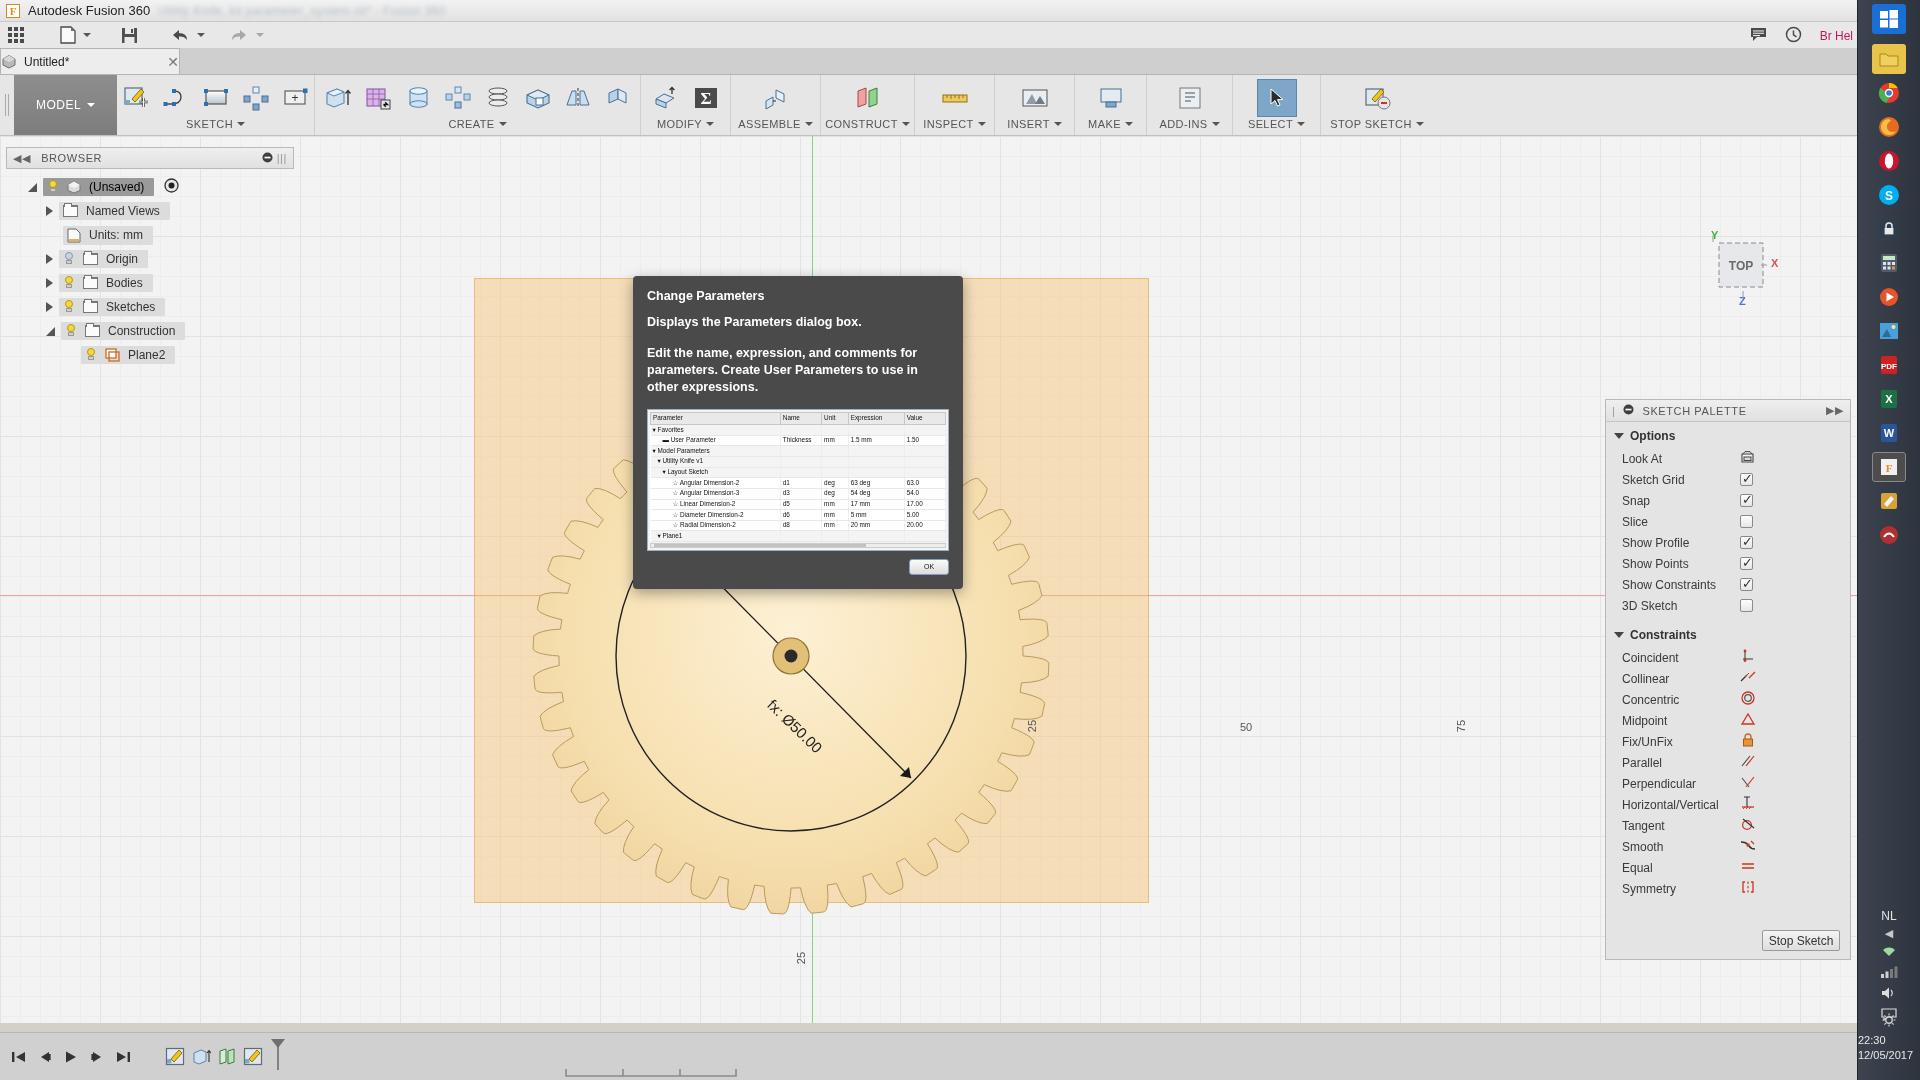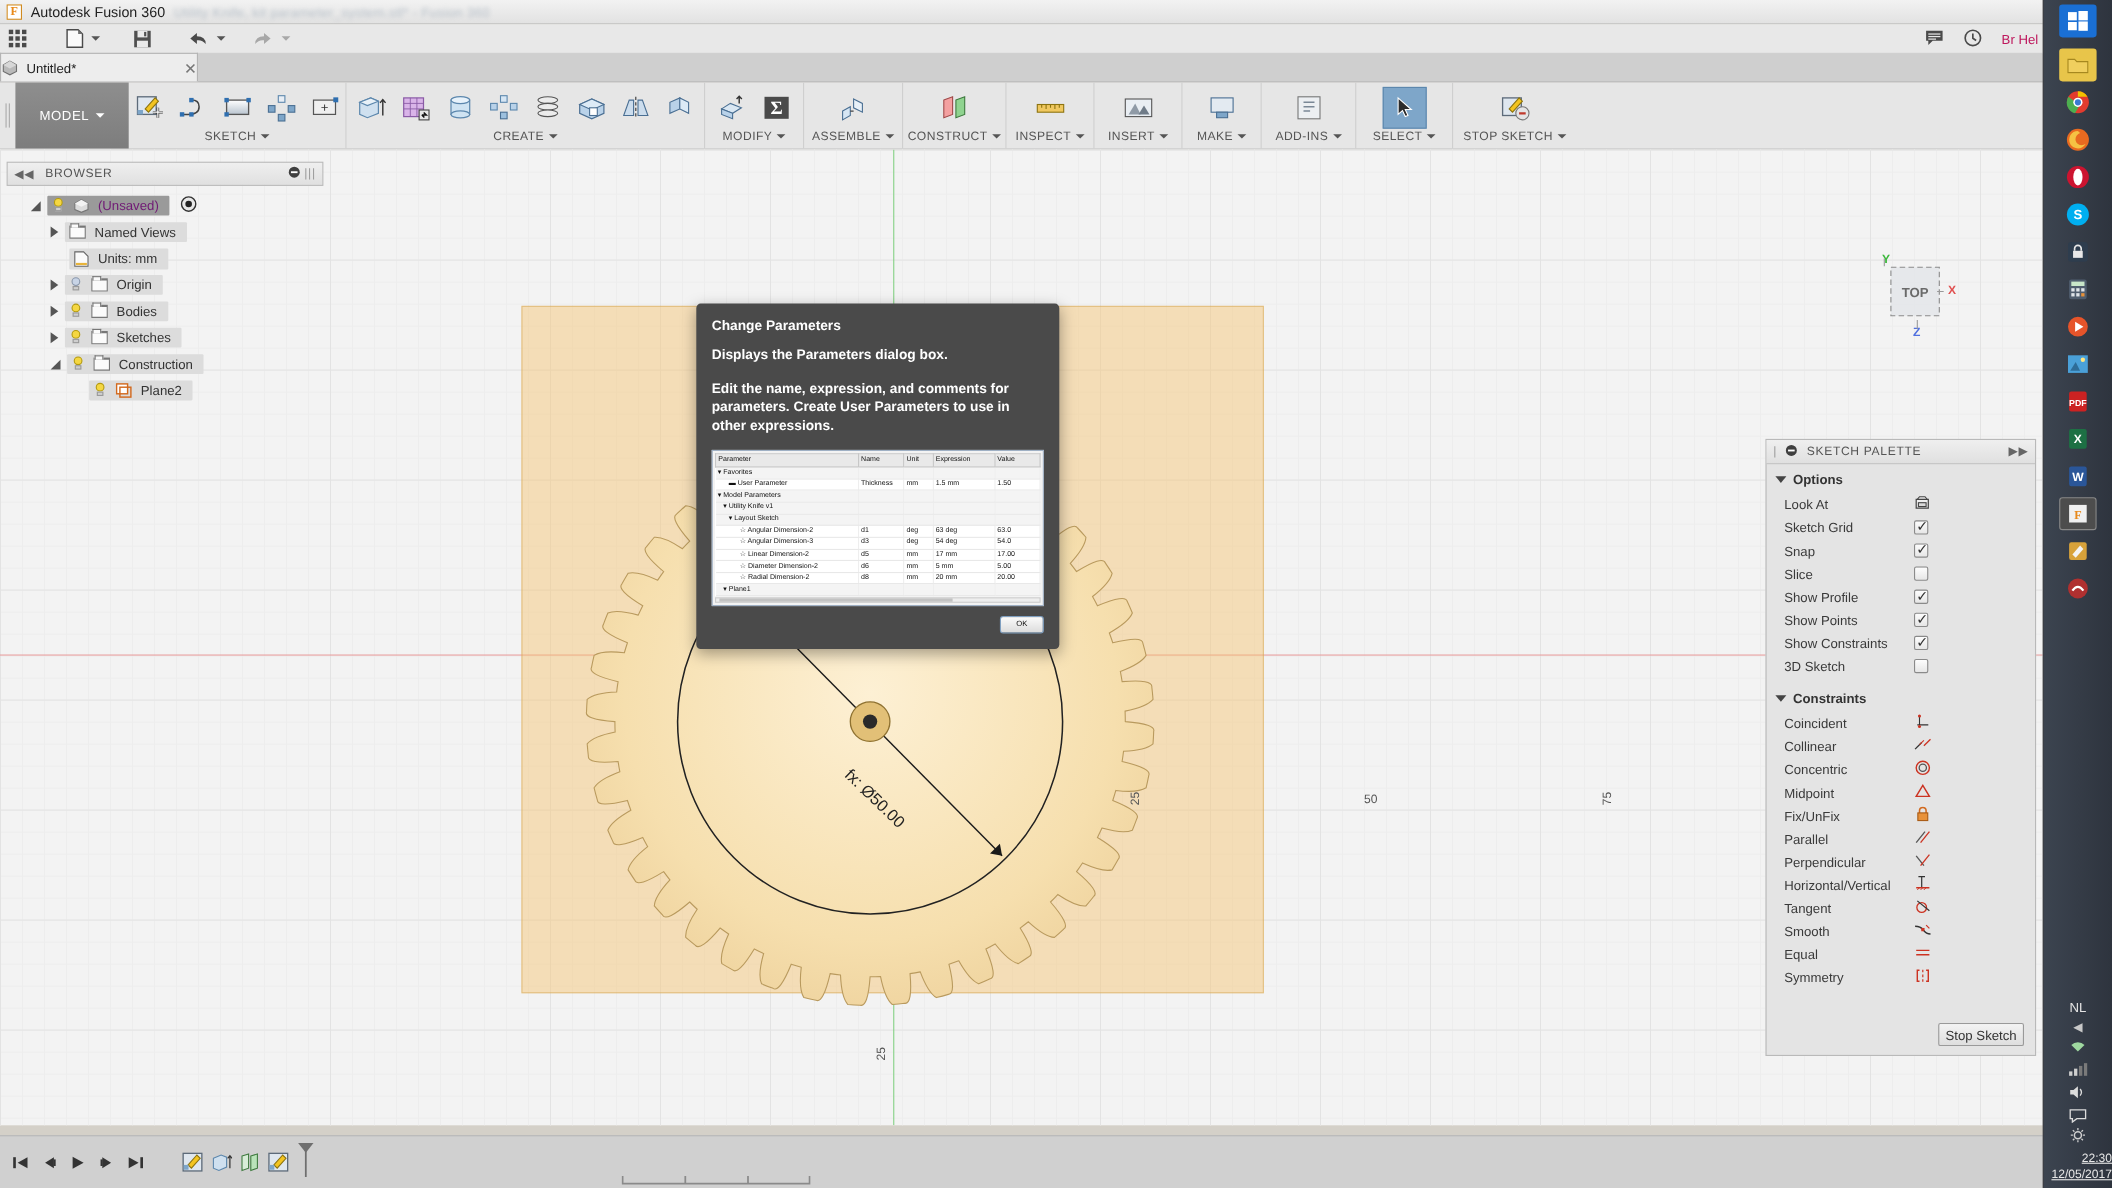--- a/index.html
+++ b/index.html
@@ -107,21 +107,21 @@
   
   .panel-head {
     height: 22px; background: linear-gradient(to bottom,#efefef,#e0e0e0);
     border:1px solid #b9b9b9; display:flex; align-items:center; gap:10px;
     padding: 0 6px; font-size: 11px; color:#555; letter-spacing:.6px;
   }
   .browser { position:absolute; left:6px; top:11px; width:288px; }
   .tree { margin-top: 6px; font-size: 12px; color:#333; }
   .trow { display:flex; align-items:center; height:24px; gap:6px; }
   .trow .lbl { background:#dcdcdc; padding:2px 10px 2px 4px; border-radius:1px; }
-  .trow.active .lbl { background:#9a9a9a; color:#701a75; }
+  .trow.active .lbl { background:#9a9a9a; color:#000000; }
   .arrow-r { width:0;height:0;border-top:5px solid transparent;border-bottom:5px solid transparent;border-left:7px solid #555; }
   .arrow-d { width:0;height:0;border-left:9px solid transparent;border-bottom:9px solid #555; }
   .bulb { width:12px;height:14px; position:relative; }
   .bulb b { position:absolute; left:2px; top:0; width:8px;height:8px;border-radius:50%; background:#f5d742; border:1px solid #b39a10; display:block; }
   .bulb i { position:absolute; left:3px; top:8px; width:6px;height:4px; background:#cfcfcf; border:1px solid #9a9a9a; display:block;}
   .bulb.off b { background:#c8d4e6; border-color:#8a97ab; }
   .folder { width:15px;height:12px; border:1px solid #777; border-top:2px solid #777; background:#fbfbfb; position:relative; }
   .folder:before{content:"";position:absolute;left:0;top:-4px;width:6px;height:3px;background:#fbfbfb;border:1px solid #777;border-bottom:none;}
 
   
@@ -166,21 +166,21 @@
   .tl-btn { width:22px; height:22px; display:flex; align-items:center; justify-content:center; }
 
   
   .taskbar {
     position:absolute; right:0; top:0; width:63px; height:1080px;
     background:linear-gradient(to right,#3c4450,#2e343e); border-left:1px solid #1f242c;
     display:flex; flex-direction:column; align-items:center; padding-top:4px; gap:4px;
   }
   .tb-icon { width:34px; height:30px; border-radius:3px; display:flex; align-items:center; justify-content:center;
              font-size:13px; font-weight:bold; color:#fff; }
-  .tb-clock { position:absolute; bottom:4px; width:100%; text-align:right; color:#e8e8e8; font-size:11px; line-height:15px;text-decoration:underline; }
+  .tb-clock { position:absolute; bottom:17px; width:100%; text-align:left; color:#e8e8e8; font-size:11px; line-height:15px; }
 </style>
 </head>
 <body>
 
 <div id="app">
 
   <div class="titlebar">
     <div class="flogo">F</div>
     <div class="title-text">Autodesk Fusion 360</div>
     <div class="title-ghost">Utility Knife, kit parameter_system.stl* - Fusion 360</div>

